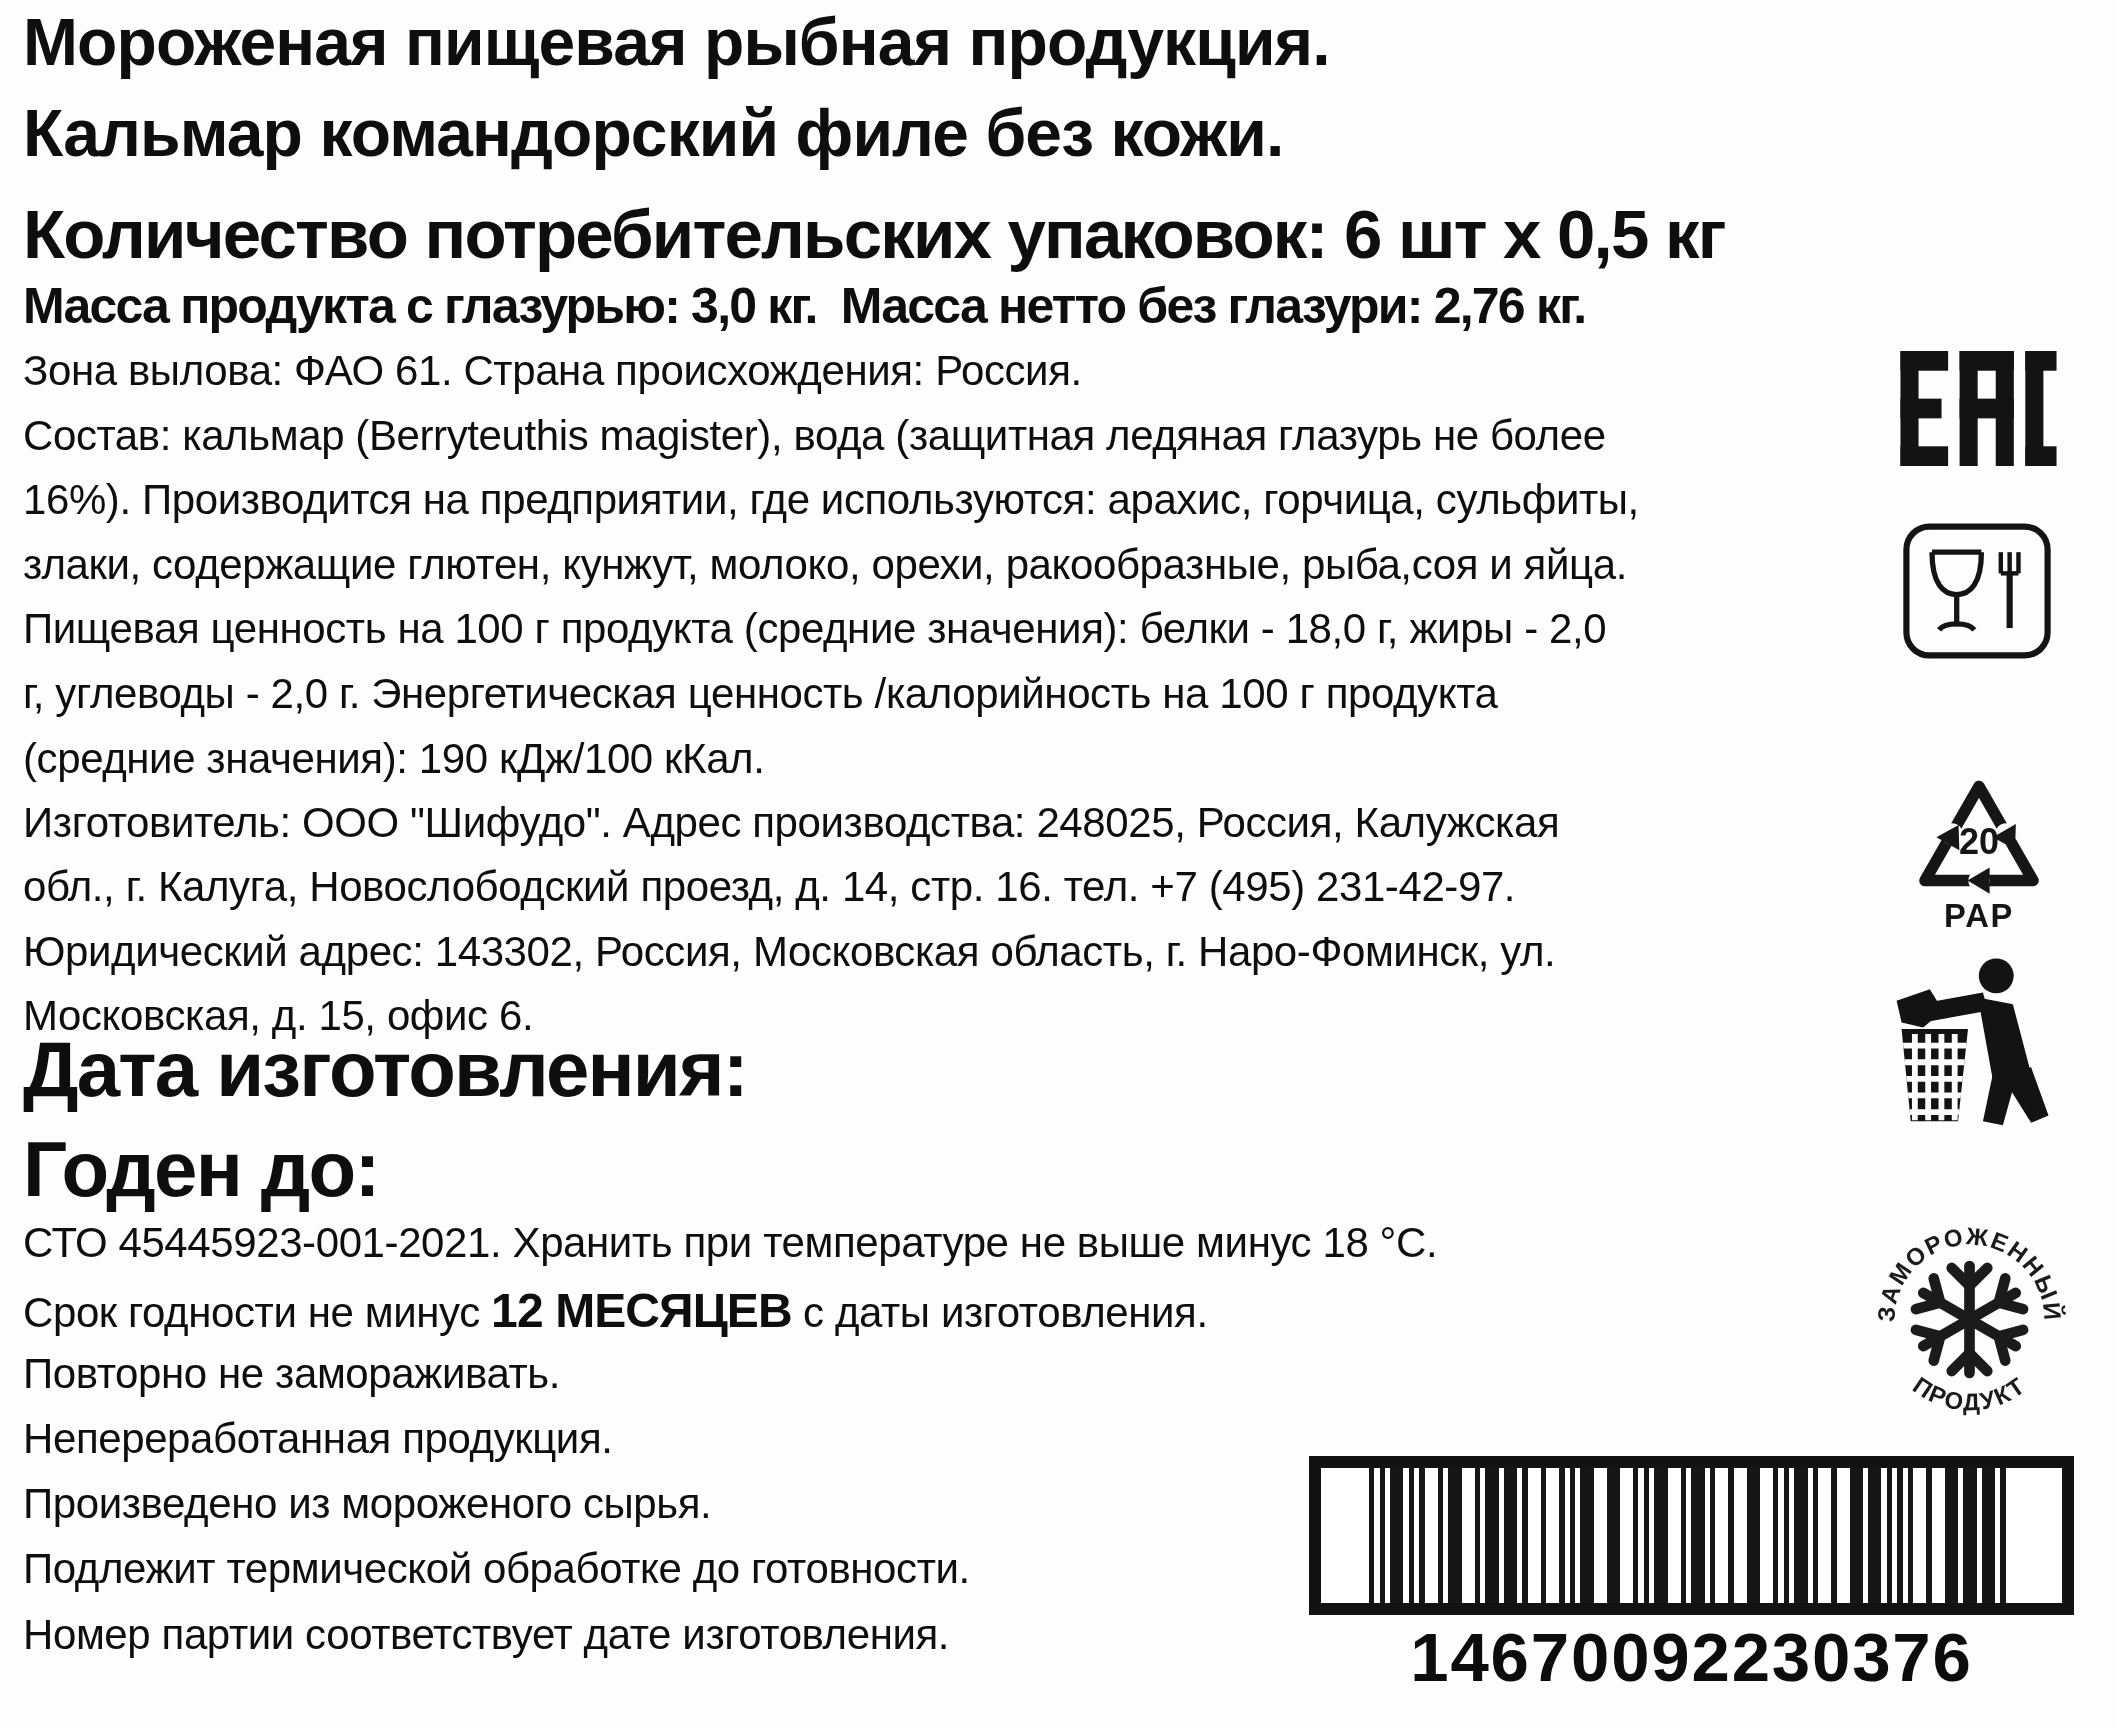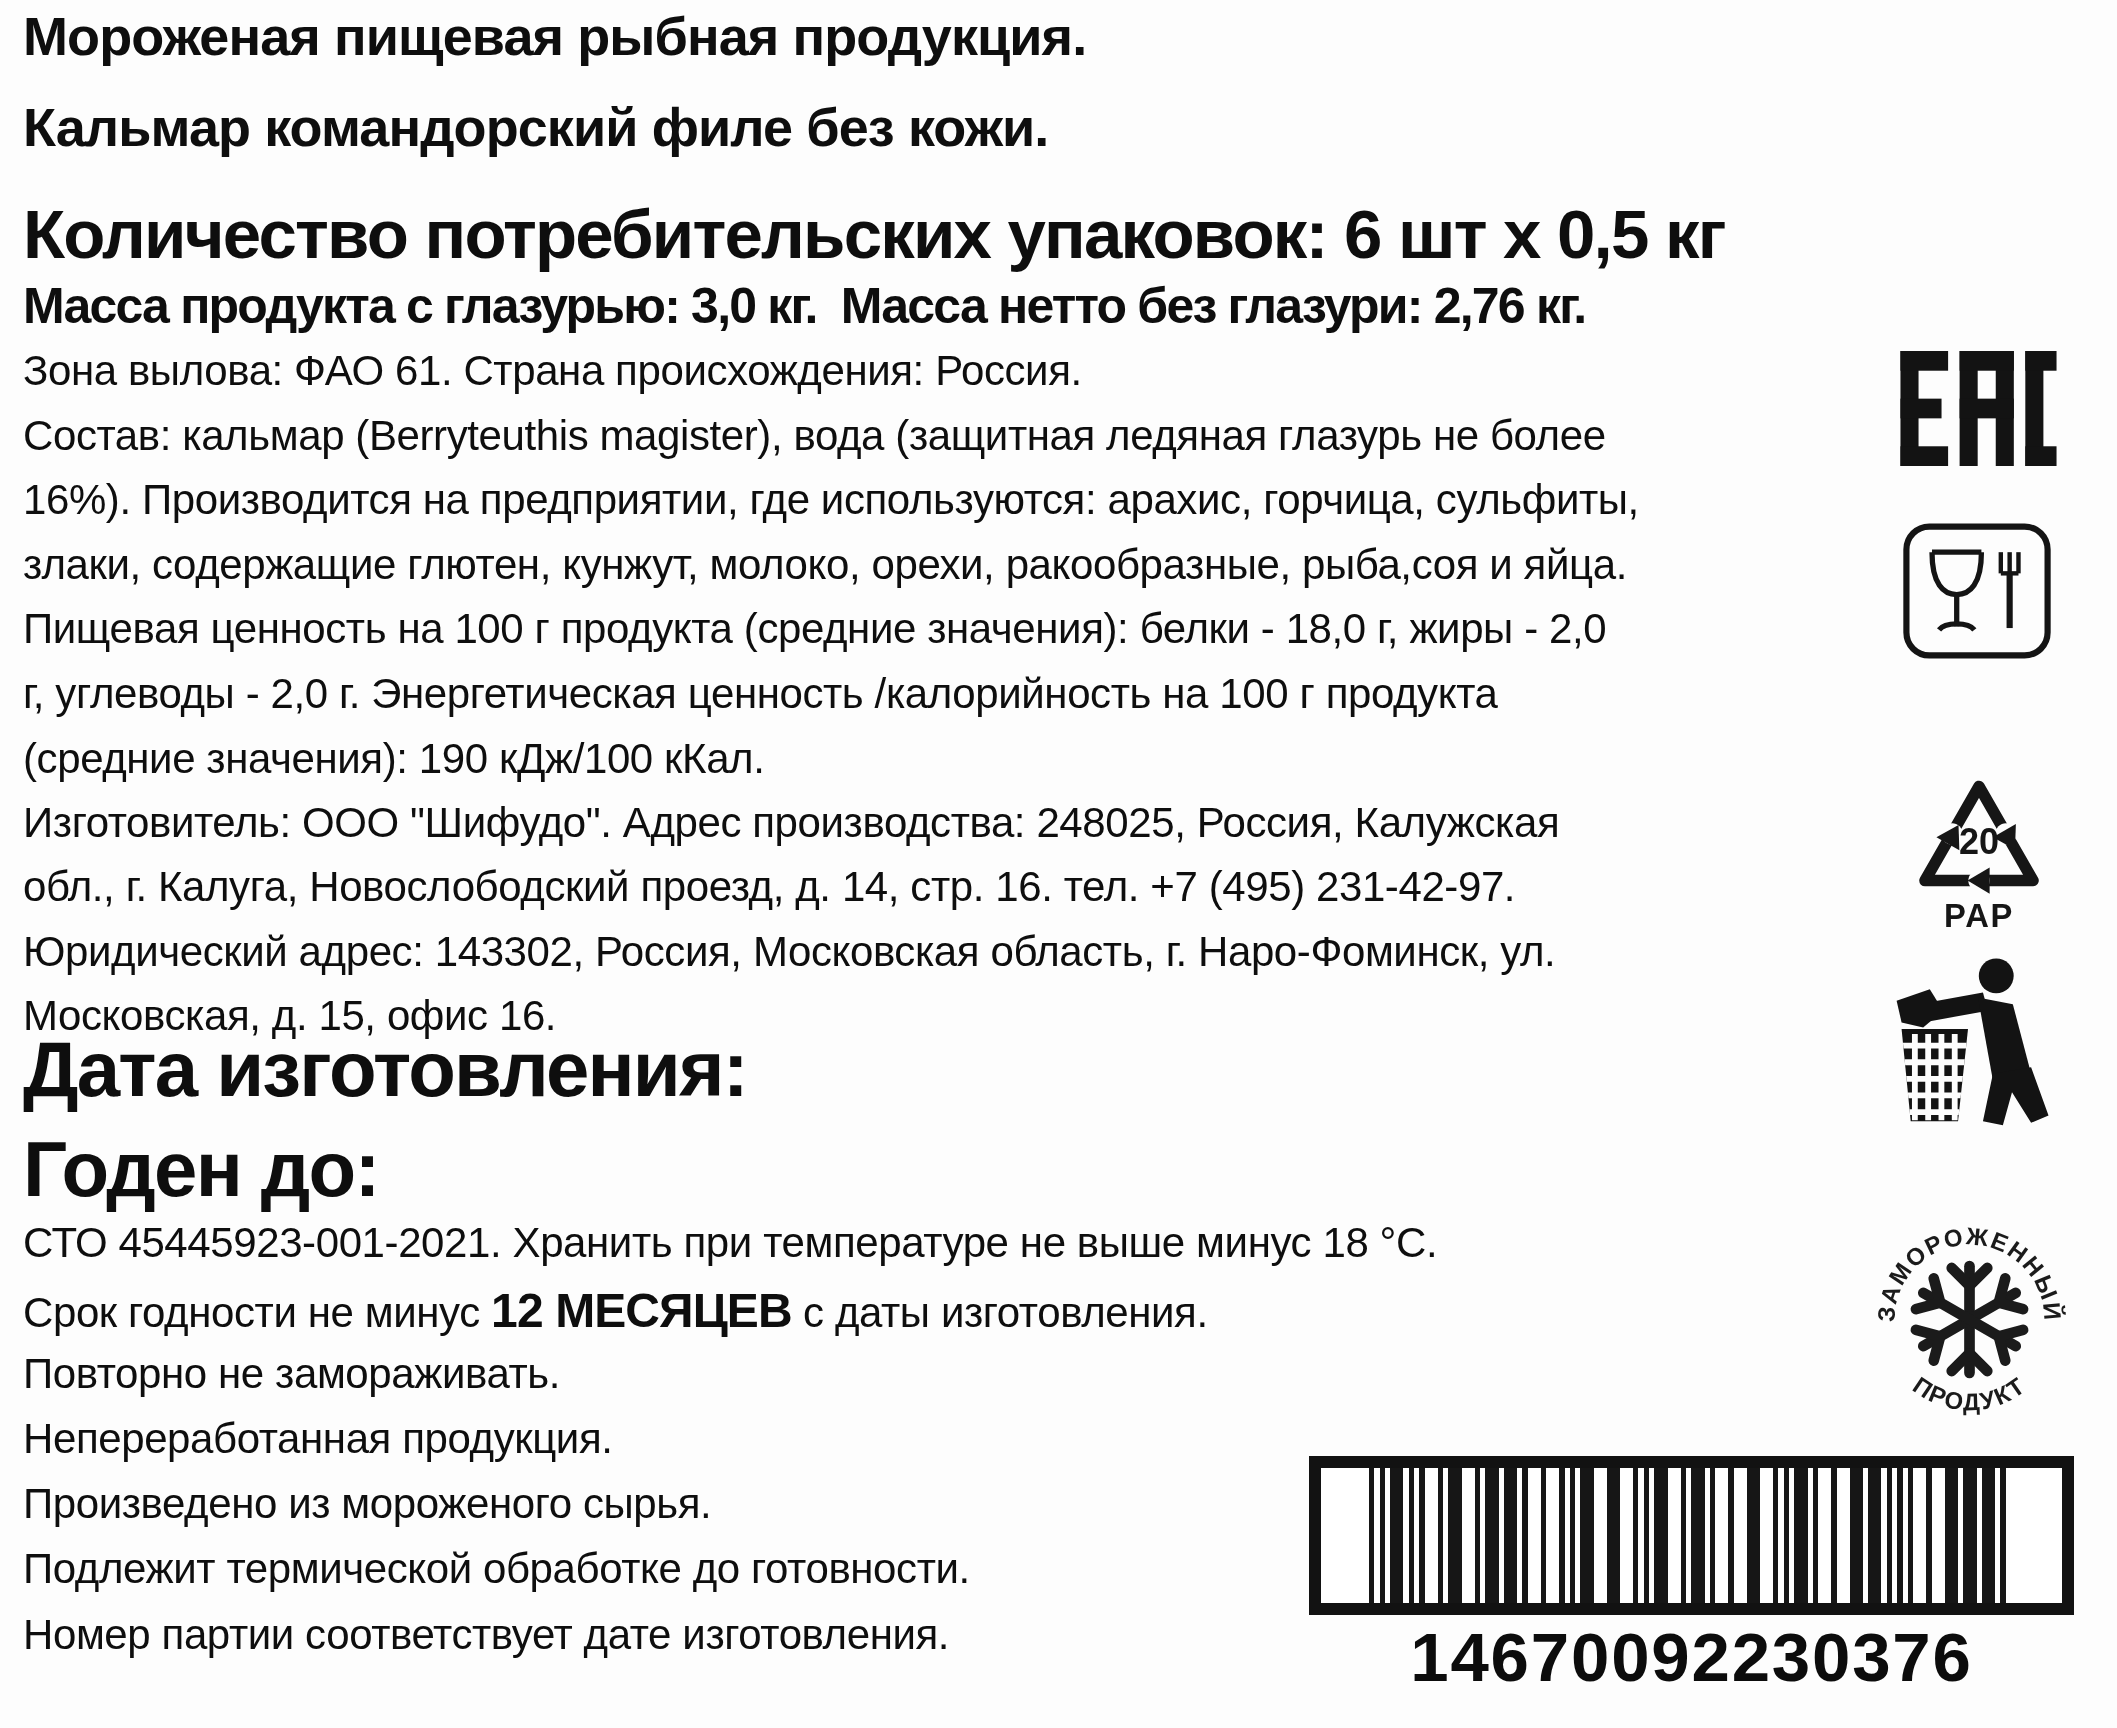--- a/index.html
+++ b/index.html
@@ -2,21 +2,21 @@
 <html style="font-size:14px"><head>
 <meta charset="utf-8">
 <style>
   html,body{margin:0;padding:0;}
   body{
     width:2117px;height:1728px;position:relative;overflow:hidden;
     background:#fdfdfd;color:#0e0e0e;
     font-family:"Liberation Sans","DejaVu Sans",sans-serif;
   }
   .line{position:absolute;left:23px;white-space:pre;line-height:1.05;}
-  .h-title{font-size:54px;font-weight:700;letter-spacing:-0.9px;}
+  .h-title{font-size:66px;font-weight:700;letter-spacing:-0.9px;}
   .h-qty{font-size:69px;font-weight:700;letter-spacing:-1.8px;}
   .h-mass{font-size:50px;font-weight:700;letter-spacing:-1.8px;}
   .h-date{font-size:78px;font-weight:700;letter-spacing:-1.8px;}
   .body-line{font-size:42px;font-weight:400;letter-spacing:-0.4px;}
   .bold-inline{font-weight:700;font-size:48px;letter-spacing:-0.9px;}
   .icon{position:absolute;}
   .barcode-box{
     position:absolute;left:1309px;top:1456px;width:765px;height:159px;
     border:12.4px solid #121212;box-sizing:border-box;background:#fff;
   }
@@ -41,21 +41,21 @@
 <div class="line body-line" style="top:349px">Зона вылова: ФАО 61. Страна происхождения: Россия.</div>
 <div class="line body-line" style="top:414px">Состав: кальмар (Berryteuthis magister), вода (защитная ледяная глазурь не более</div>
 <div class="line body-line" style="top:478px">16%). Производится на предприятии, где используются: арахис, горчица, сульфиты,</div>
 <div class="line body-line" style="top:543px">злаки, содержащие глютен, кунжут, молоко, орехи, ракообразные, рыба,соя и яйца.</div>
 <div class="line body-line" style="top:607px">Пищевая ценность на 100 г продукта (средние значения): белки - 18,0 г, жиры - 2,0</div>
 <div class="line body-line" style="top:672px">г, углеводы - 2,0 г. Энергетическая ценность /калорийность на 100 г продукта</div>
 <div class="line body-line" style="top:737px">(средние значения): 190 кДж/100 кКал.</div>
 <div class="line body-line" style="top:801px">Изготовитель: ООО "Шифудо". Адрес производства: 248025, Россия, Калужская</div>
 <div class="line body-line" style="top:865px">обл., г. Калуга, Новослободский проезд, д. 14, стр. 16. тел. +7 (495) 231-42-97.</div>
 <div class="line body-line" style="top:930px">Юридический адрес: 143302, Россия, Московская область, г. Наро-Фоминск, ул.</div>
-<div class="line body-line" style="top:994px">Московская, д. 15, офис 16.</div>
+<div class="line body-line" style="top:994px">Московская, д. 15, офис 6.</div>
 
 <div class="line h-date" style="top:1029px">Дата изготовления:</div>
 <div class="line h-date" style="top:1129px">Годен до:</div>
 
 <div class="line body-line" style="top:1221px">СТО 45445923-001-2021. Хранить при температуре не выше минус 18 °С.</div>
 <div class="line body-line" style="top:1286px"><span>Срок годности не минус </span><span class="bold-inline">12 МЕСЯЦЕВ</span><span> с даты изготовления.</span></div>
 <div class="line body-line" style="top:1352px">Повторно не замораживать.</div>
 <div class="line body-line" style="top:1417px">Непереработанная продукция.</div>
 <div class="line body-line" style="top:1482px">Произведено из мороженого сырья.</div>
 <div class="line body-line" style="top:1547px">Подлежит термической обработке до готовности.</div>

